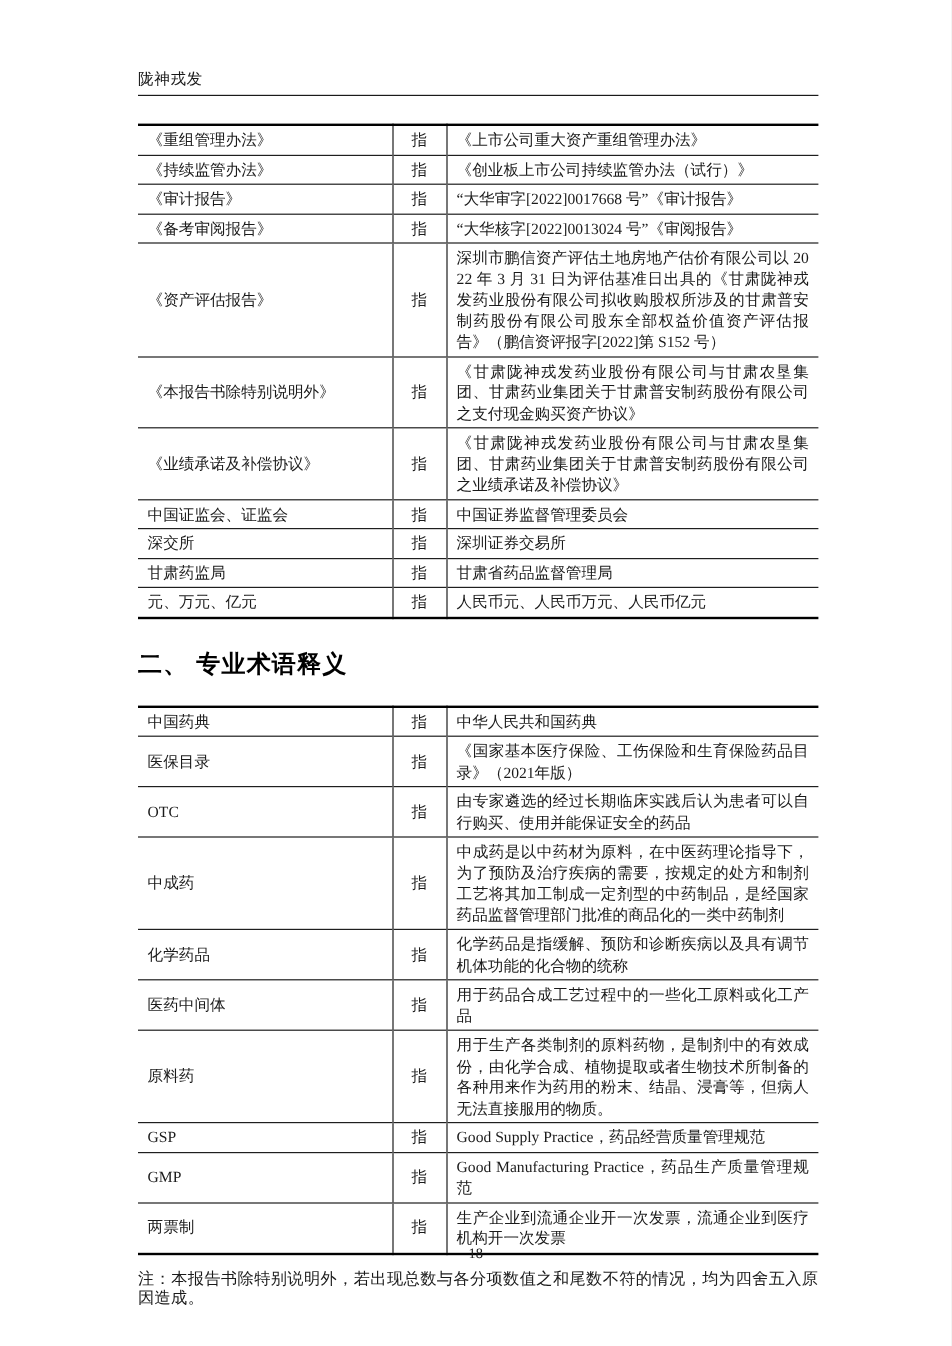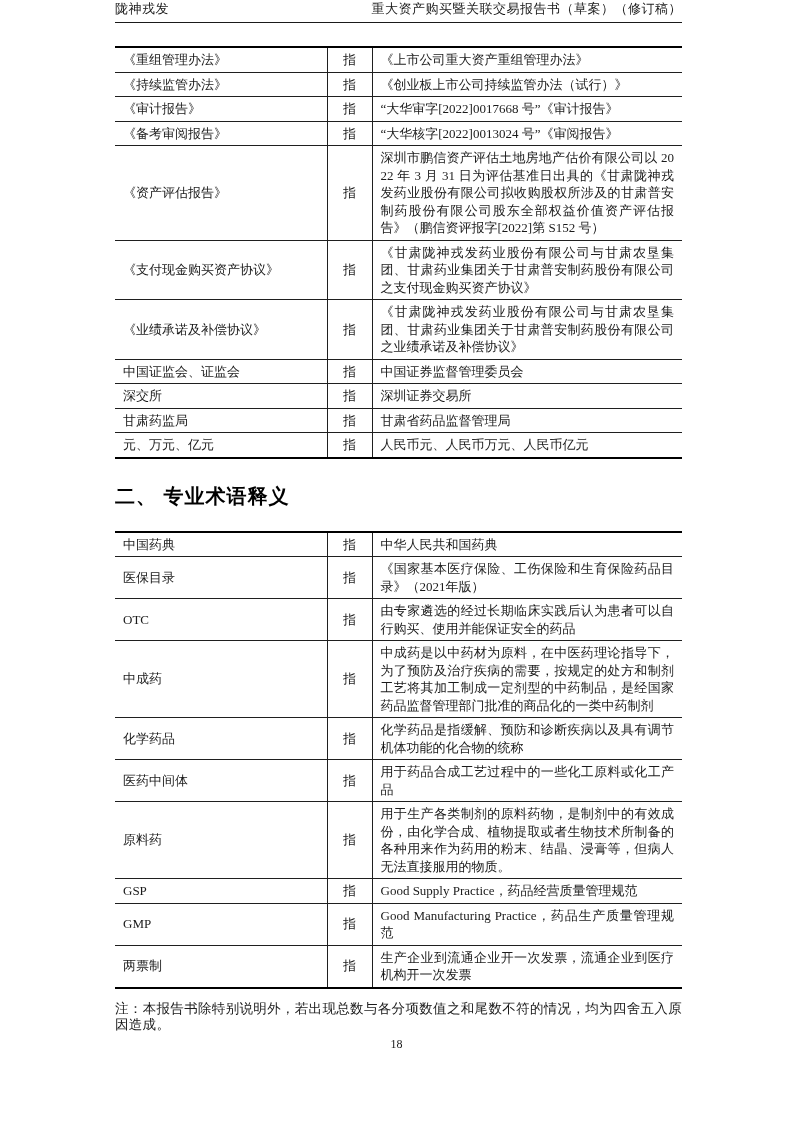--- a/index.html
+++ b/index.html
@@ -20,20 +20,21 @@
   .content {
     position: absolute;
     left: 115px;
     top: 0;
     width: 567px;
   }
   .page-header {
     display: flex;
     justify-content: space-between;
     align-items: flex-end;
+    margin-top: 57px;
     padding-bottom: 4px;
     border-bottom: 1px solid #1a1a1a;
     font-size: 13px;
     letter-spacing: 0.5px;
   }
   .def-table {
     width: 567px;
     table-layout: fixed;
     border-collapse: collapse;
     border-top: 2px solid #000;
@@ -90,21 +91,20 @@
   }
 </style>
 </head>
 <body>
 
 <div class="page">
   <div class="content">
 
     <div class="page-header">
       <span>陇神戎发</span>
-      <span>重大资产购买暨关联交易报告书（草案）（修订稿）</span>
     </div>
 
     <table class="def-table table-1">
       <colgroup>
           <col style="width:212px">
           <col style="width:45px">
           <col style="width:310px">
         </colgroup>
       <tbody>
         <tr>
@@ -126,21 +126,21 @@
           <td class="c-term">《备考审阅报告》</td>
           <td class="c-zhi">指</td>
           <td class="c-def">“大华核字[2022]0013024 号”《审阅报告》</td>
         </tr>
         <tr>
           <td class="c-term">《资产评估报告》</td>
           <td class="c-zhi">指</td>
           <td class="c-def">深圳市鹏信资产评估土地房地产估价有限公司以 2022 年 3 月 31 日为评估基准日出具的《甘肃陇神戎发药业股份有限公司拟收购股权所涉及的甘肃普安制药股份有限公司股东全部权益价值资产评估报告》（鹏信资评报字[2022]第 S152 号）</td>
         </tr>
         <tr>
-          <td class="c-term">《支付现金购买资产协议》</td>
+          <td class="c-term">《本报告书除特别说明外》</td>
           <td class="c-zhi">指</td>
           <td class="c-def">《甘肃陇神戎发药业股份有限公司与甘肃农垦集团、甘肃药业集团关于甘肃普安制药股份有限公司之支付现金购买资产协议》</td>
         </tr>
         <tr>
           <td class="c-term">《业绩承诺及补偿协议》</td>
           <td class="c-zhi">指</td>
           <td class="c-def">《甘肃陇神戎发药业股份有限公司与甘肃农垦集团、甘肃药业集团关于甘肃普安制药股份有限公司之业绩承诺及补偿协议》</td>
         </tr>
         <tr>
           <td class="c-term">中国证监会、证监会</td>

